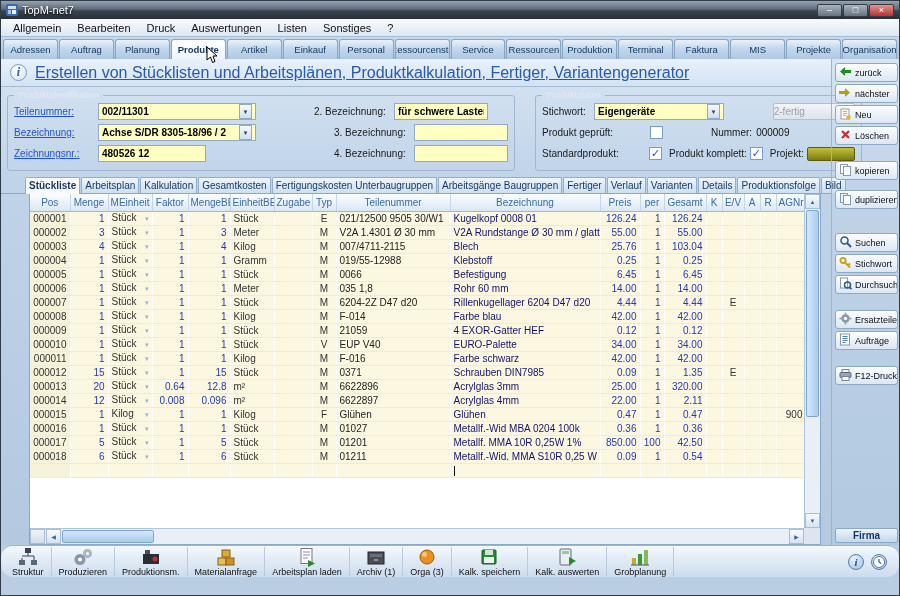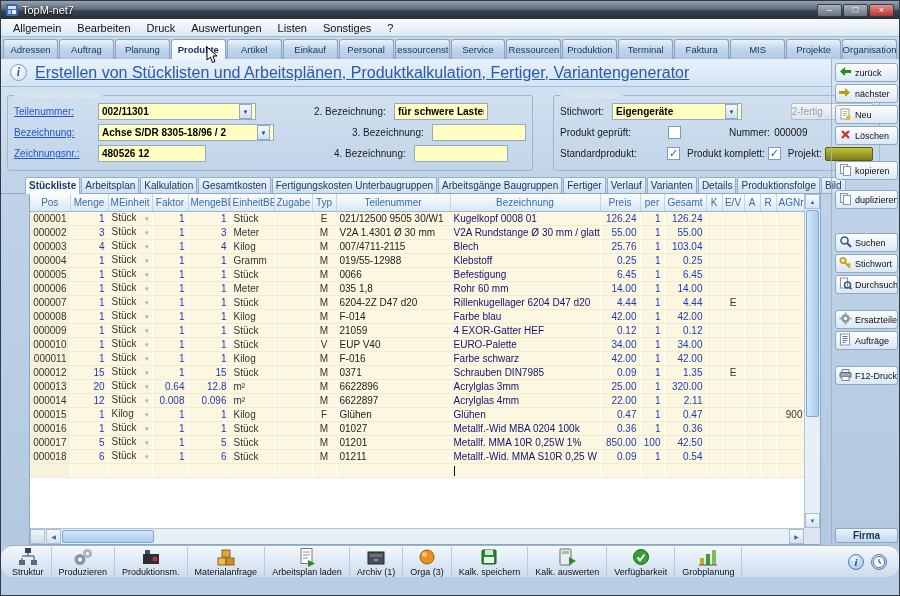--- a/index.html
+++ b/index.html
@@ -183,21 +183,21 @@
               <span class="val">002/11301</span>
               <span class="dd"></span>
             </div>
             <span class="plabel" style="margin-left:54px; width:76px">2. Bezeichnung:</span>
             <div class="yinput" style="width:94px">
               <span class="val">für schwere Lasten</span>
             </div>
           </div>
           <div class="frow">
             <span class="linklabel">Bezeichnung:</span>
-            <div class="yinput" style="width:176px">
+            <div class="yinput" style="width:158px">
               <span class="val">Achse S/DR 8305-18/96 / 2</span>
               <span class="dd"></span>
             </div>
             <span class="plabel" style="margin-left:74px; width:76px">3. Bezeichnung:</span>
             <div class="yinput" style="width:94px">
               <span class="val"></span>
             </div>
           </div>
           <div class="frow">
             <span class="linklabel">Zeichnungsnr.:</span>
@@ -898,29 +898,20 @@
             <rect x="3" y="2" width="11" height="16" rx="1" fill="#e8eef4" stroke="#667"></rect>
             <rect x="5" y="4" width="7" height="3" fill="#9ac89a"></rect>
             <path d="M12 10l7 4-7 4z" fill="#2a8a2a"></path>
           </svg>
         </span>
       <span>Kalk. auswerten</span>
     </div>
     <div class="tbtn">
       <span class="ticon">
           <svg width="20" height="20">
-            <circle cx="10" cy="10" r="7.5" fill="#35a035" stroke="#1a701a"></circle>
-            <path d="M6.5 10.5l2.5 3 4.5-6" stroke="#fff" stroke-width="2" fill="none"></path>
-          </svg>
-        </span>
-      <span>Verfügbarkeit</span>
-    </div>
-    <div class="tbtn">
-      <span class="ticon">
-          <svg width="20" height="20">
             <rect x="2" y="11" width="4" height="7" fill="#caa828"></rect>
             <rect x="8" y="7" width="4" height="11" fill="#3a9a3a"></rect>
             <rect x="14" y="3" width="4" height="15" fill="#88b858"></rect>
             <path d="M1 18h18" stroke="#556"></path>
           </svg>
         </span>
       <span>Grobplanung</span>
     </div>
     <div class="toolbar-right">
       <span class="round-ic info"></span>

